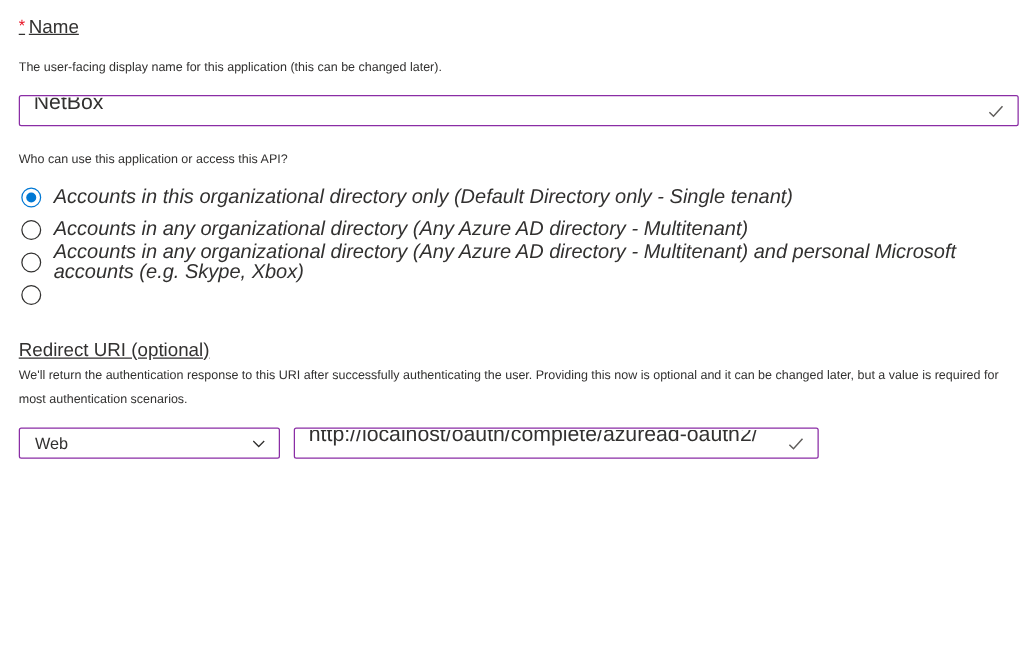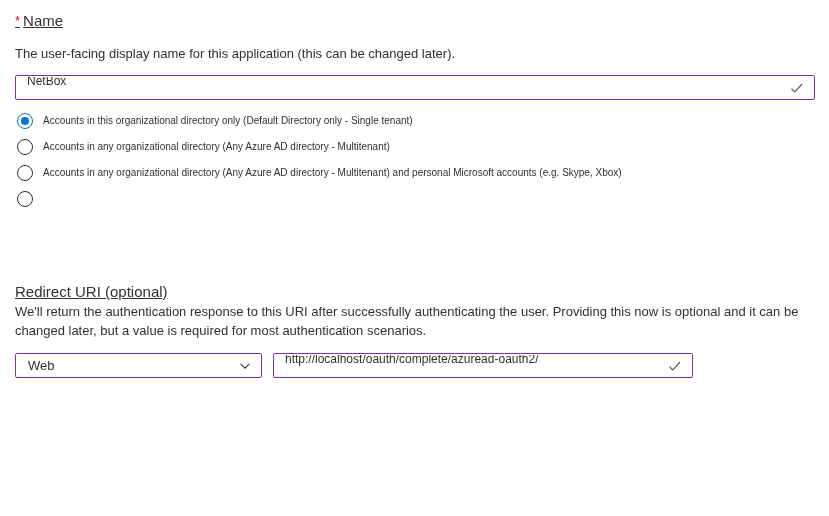--- a/index.html
+++ b/index.html
@@ -20,21 +20,21 @@
     color: #323130;
     text-decoration: underline;
   }
   .req-marker {
     color: #e81123;
     font-size: 13px;
     margin-right: 3px;
     vertical-align: 1px;
   }
   .desc {
-    font-size: 13px;
+    font-size: 10px;
     line-height: 19px;
     color: #323130;
     max-width: 801px;
   }
 
   
   .name-heading { margin-top: 0; }
   .name-desc { margin-top: 13px; }
   .textbox {
     margin-top: 12px;
@@ -45,21 +45,21 @@
     display: flex;
     align-items: center;
     padding: 0 9px 0 0;
     background: #fff;
   }
   .textbox input {
     flex: 1;
     border: none;
     outline: none;
     font-family: "Liberation Sans", "DejaVu Sans", sans-serif;
-    font-size: 12px;
+    font-size: 17px;
     color: #323130;
     padding: 0 6px 14px 11px;
     height: 21px;
     background: transparent;
   }
   .check-icon { flex: none; display: flex; align-items: center; }
 
   
   .sat-title { margin-top: 43px; }
   .sat-question { margin-top: 17px; }
@@ -84,41 +84,41 @@
   }
   .radio .dot {
     display: none;
     width: 8px;
     height: 8px;
     border-radius: 50%;
     background: #0078d4;
   }
   .radio-row.selected .radio { border-color: #0078d4; }
   .radio-row.selected .radio .dot { display: block; }
-  .radio-label { font-size: 10px; line-height: 16px; color: #323130; }
+  .radio-label { font-size: 16px; line-height: 16px; color: #323130; font-style: italic; }
 
   .help-link-wrap { margin-top: 16px; }
   .help-link {
     font-size: 13px;
     line-height: 19px;
     color: #0078d4;
     text-decoration: none;
     cursor: pointer;
   }
 
   
-  .ruri-title { margin-top: 69px; line-height: 21px; }
+  .ruri-title { margin-top: 21px; line-height: 21px; }
   .ruri-desc { }
   .ruri-controls {
     margin-top: 13px;
     display: flex;
     align-items: center;
   }
   .combobox {
-    width: 247px;
+    width: 209px;
     height: 25px;
     border: 1px solid #8a2da5;
     border-radius: 2px;
     display: flex;
     align-items: center;
     padding: 0 9px 0 12px;
     background: #fff;
     cursor: pointer;
   }
   .combobox .combo-value { flex: 1; font-size: 13px; color: #323130; }
@@ -139,20 +139,21 @@
   <p class="desc name-desc">The user-facing display name for this application (this can be changed later).</p>
   <div class="textbox">
     <input type="text" value="NetBox" style="">
     <span class="check-icon">
       <svg width="16" height="16" viewBox="0 0 16 16">
           <path d="M2.5 8.8l3.3 3.2 7.2-8" stroke="#605e5c" stroke-width="1.2" fill="none"></path>
         </svg>
     </span>
   </div>
 
+  <p class="desc sat-question">Who can use this application or access this API?</p>
 
   <div class="radio-group">
     <div class="radio-row selected">
       <span class="radio">
           <span class="dot"></span>
         </span>
       <span class="radio-label">Accounts in this organizational directory only (Default Directory only - Single tenant)</span>
     </div>
     <div class="radio-row">
       <span class="radio"></span>

